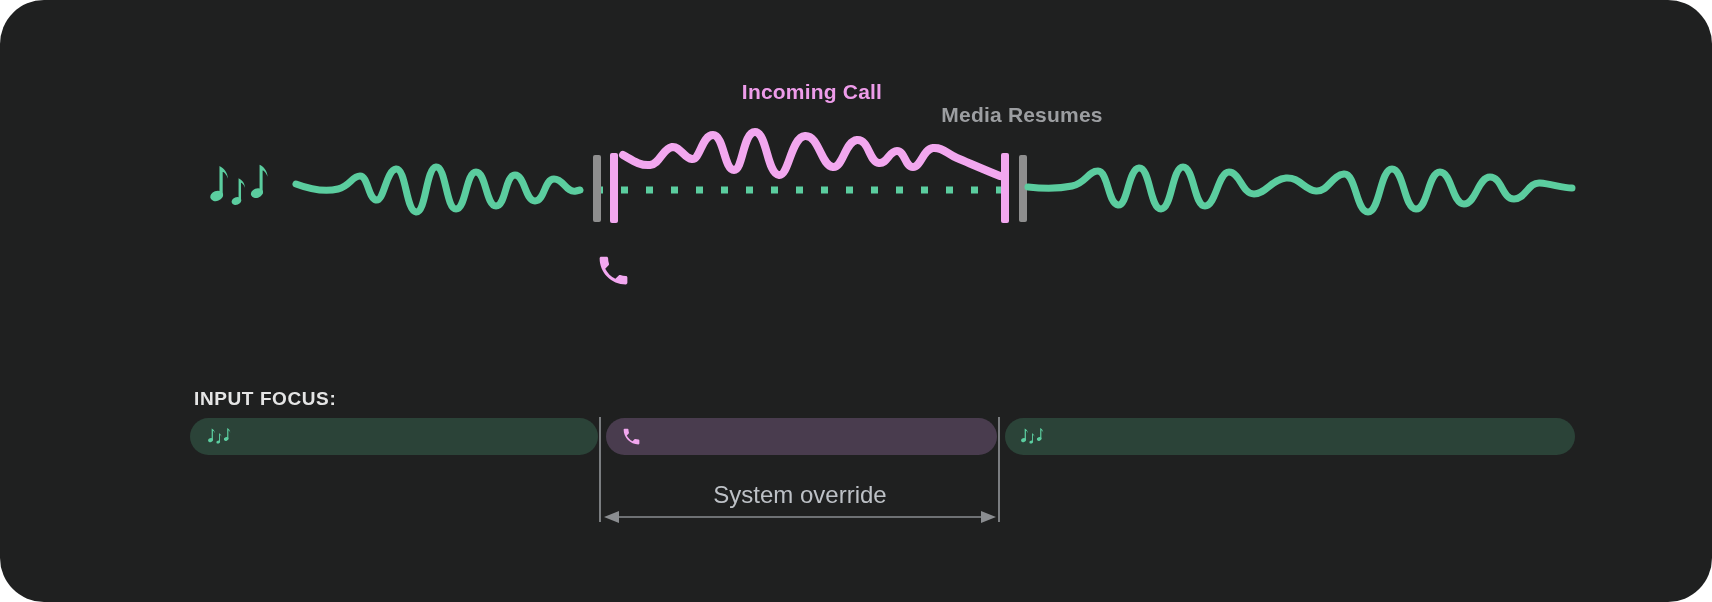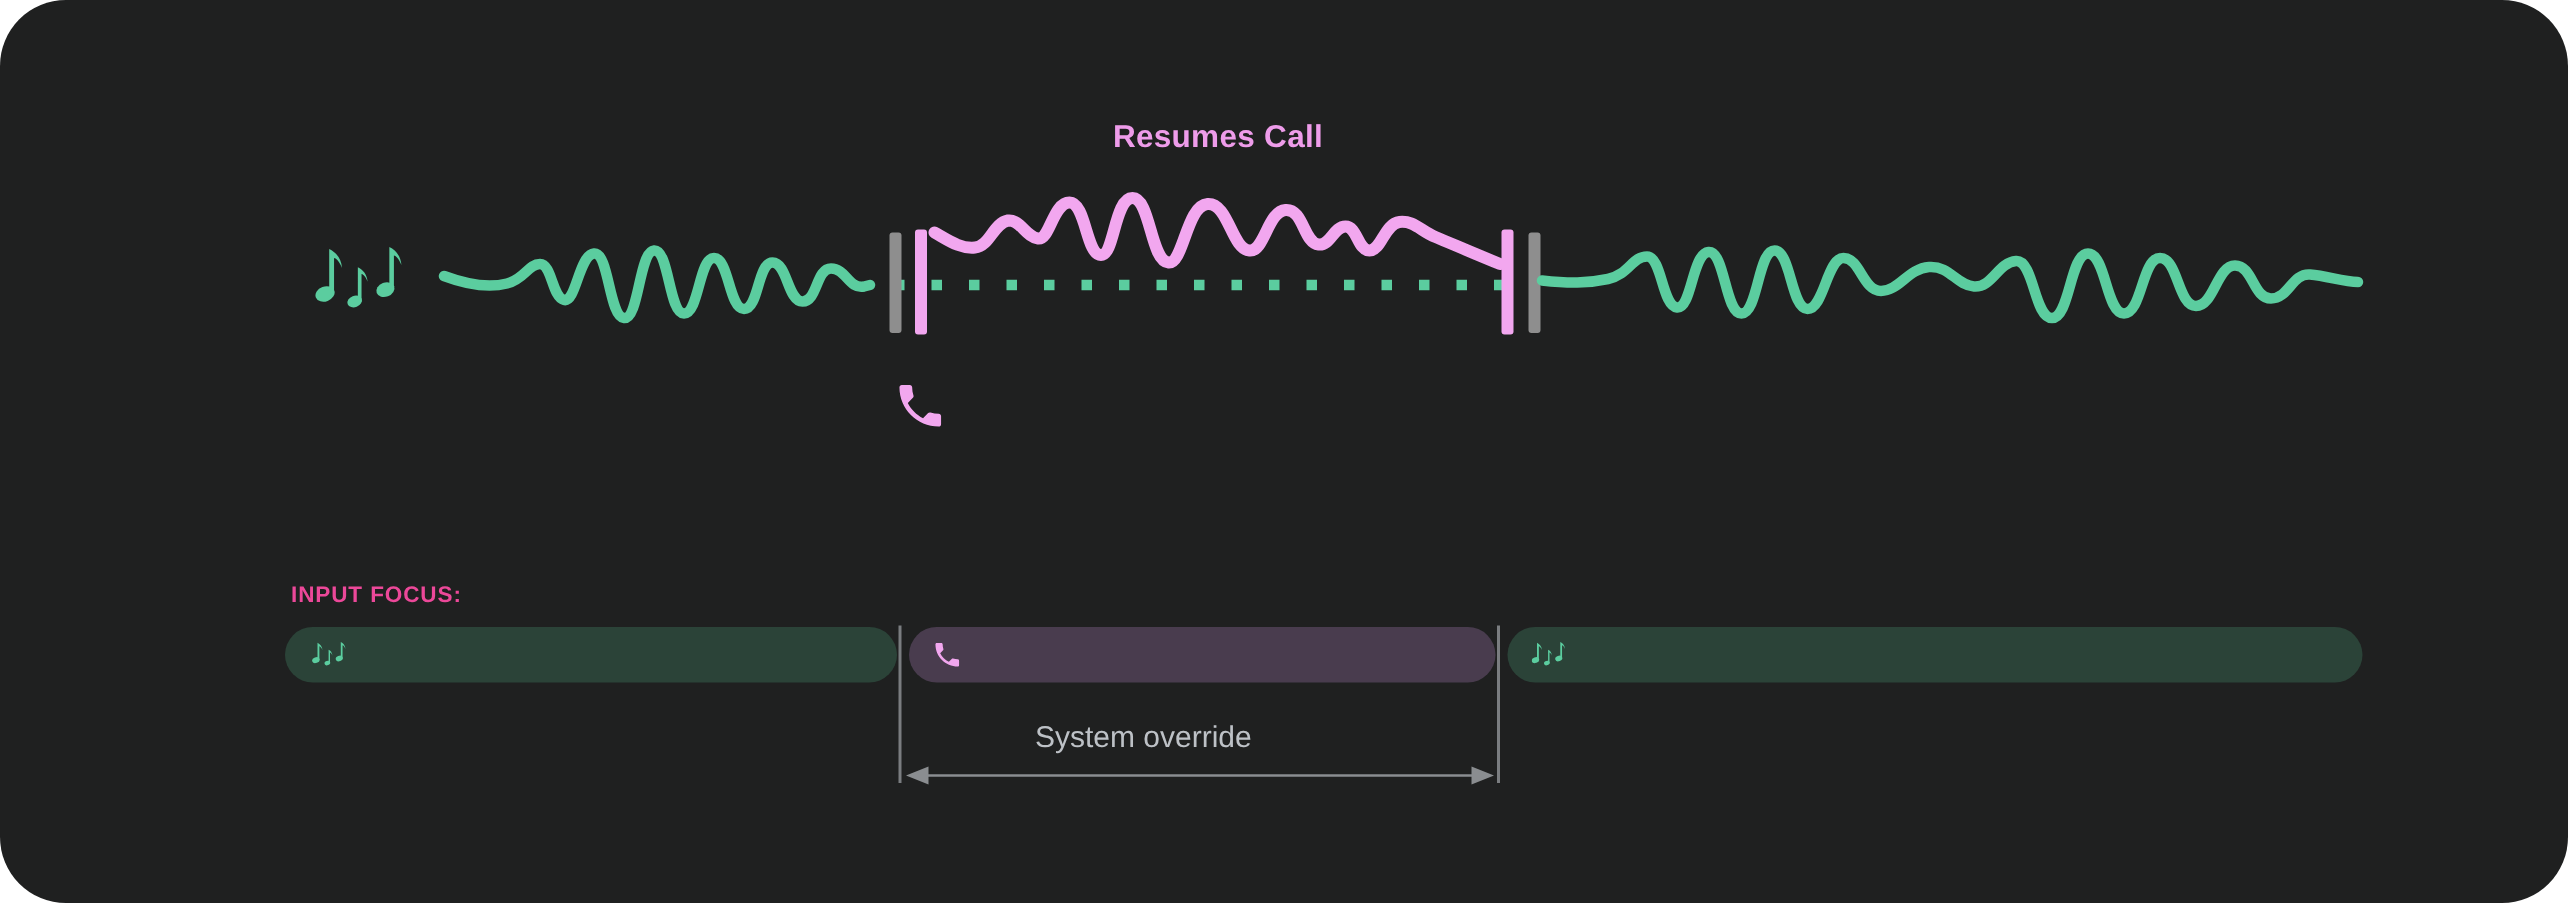--- a/index.html
+++ b/index.html
@@ -22,39 +22,39 @@
   .icon-mint{fill:var(--media-green);}
   .icon-pink{fill:var(--call-pink);}
 
   .lbl{position:absolute;text-align:center;font-weight:700;font-size:21px;letter-spacing:.2px;}
   .lbl-gray{color:var(--label-gray);}
   .lbl-pink{color:var(--call-label-pink);}
   .lbl-media-pauses{left:486px;top:103px;width:220px;}
   .lbl-incoming-call{left:702px;top:80px;width:220px;}
   .lbl-media-resumes{left:912px;top:103px;width:220px;}
 
-  .input-focus-heading{position:absolute;left:194px;top:388px;color:#ec4899;font-size:15px;font-weight:700;letter-spacing:.6px;text-align:center;}
+  .input-focus-heading{position:absolute;left:194px;top:388px;color:#e5e5e5;font-size:19px;font-weight:700;letter-spacing:.6px;text-align:center;}
 
   .focus-bar{position:absolute;top:418px;height:37px;border-radius:19px;display:flex;align-items:center;}
   .focus-bar.green{background:var(--focus-bar-green);}
   .focus-bar.purple{background:var(--focus-bar-purple);}
   .focus-bar-1{left:190px;width:408px;padding-left:18px;}
   .focus-bar-2{left:606px;width:391px;padding-left:15px;}
   .focus-bar-3{left:1005px;width:570px;padding-left:16px;}
   .bar-icon{display:block;}
 
   .guide{position:absolute;top:417px;width:2px;height:105px;background:var(--guide-gray);}
   .guide-left{left:599px;}
   .guide-right{left:998px;}
 
   .arrow-svg{position:absolute;left:600px;top:505px;width:400px;height:24px;}
   .arrow-line{stroke:#8a8d90;stroke-width:1.6;}
   .arrow-head{fill:#8a8d90;}
 
-  .override-label{position:absolute;left:690px;top:481px;width:220px;text-align:left;color:var(--override-text-gray);font-size:20px;font-weight:400;}
+  .override-label{position:absolute;left:690px;top:481px;width:220px;text-align:center;color:var(--override-text-gray);font-size:24px;font-weight:400;}
 </style>
 </head>
 <body>
 
 <svg width="0" height="0" style="position:absolute" aria-hidden="true">
   <defs>
     <symbol id="icon-notes" viewBox="0 0 58 52">
       <g transform="translate(0,3) scale(1.08)">
         <path d="M8.2 28.5 L8.2 2.2 C12 4.0 15.2 7.6 15.6 13.2 C14 8.9 11.7 7.3 11 7.4 L11 28.5 Z"></path>
         <ellipse cx="5.8" cy="28.2" rx="5.7" ry="4.3" transform="rotate(-21 5.8 28.2)"></ellipse>
@@ -112,21 +112,22 @@
         C1266,194 1272,179 1286,178 C1300,177 1304,190 1316,191 C1328,192 1332,175 1344,174
         C1356,173 1356,212 1368,212 C1380,212 1380,169 1392,169 C1404,169 1404,209 1416,209
         C1428,209 1428,172 1440,172 C1452,172 1452,204 1464,204 C1476,204 1478,177 1490,177
         C1502,177 1502,199 1514,199 C1526,199 1528,182 1540,183 C1552,184 1562,188 1572,188"></path>
 
       <g>
         <use href="#icon-phone" x="595" y="252" width="37" height="37" class="icon-pink"></use>
       </g>
     </svg>
 
-    <div class="lbl lbl-pink lbl-incoming-call">Resumes Call</div>
+    <div class="lbl lbl-pink lbl-incoming-call">Incoming Call</div>
+    <div class="lbl lbl-gray lbl-media-resumes">Media Resumes</div>
 
     <div class="input-focus-heading">INPUT FOCUS:</div>
 
     <div class="focus-bar green focus-bar-1">
       <svg class="bar-icon icon-mint" width="24" height="22" viewBox="0 0 58 52">
           <use href="#icon-notes"></use>
         </svg>
     </div>
     <div class="focus-bar purple focus-bar-2">
       <svg class="bar-icon icon-pink" width="21" height="21" viewBox="0 0 24 24">

